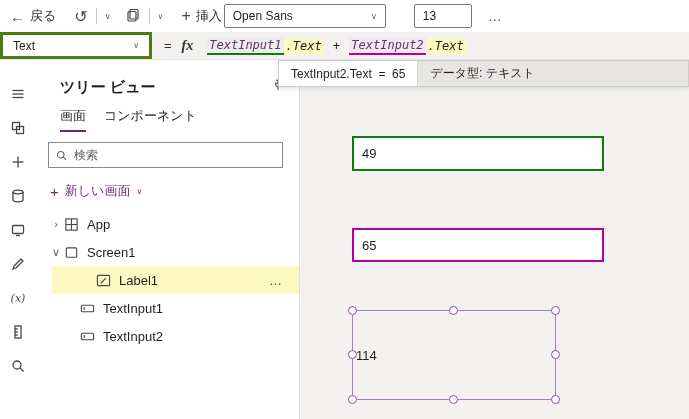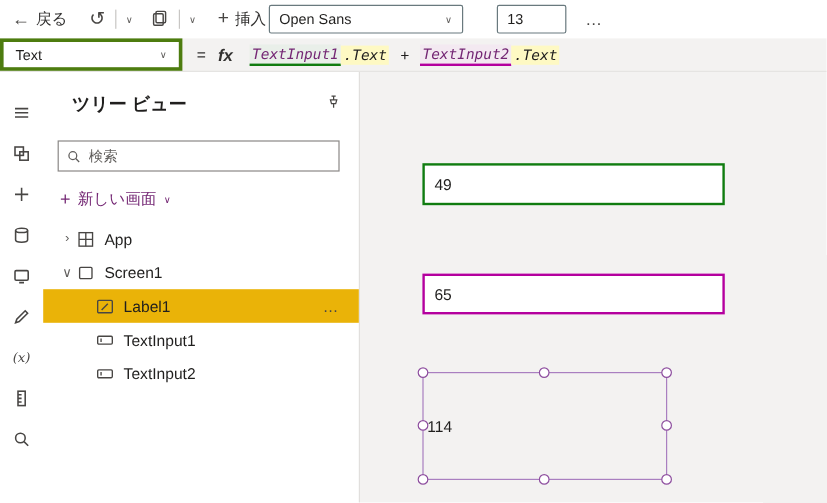--- a/index.html
+++ b/index.html
@@ -20,21 +20,21 @@
   .chev { font-size: 8px; color: #605e5c; }
   .select-box { height: 24px; border: 1px solid #69797e; border-radius: 2px; background: #fff; display: flex; align-items: center; justify-content: space-between; padding: 0 8px; font-size: 12px; color: #201f1e; }
   .font-box { width: 162px; margin-left: 2px; }
   .size-box { width: 58px; margin-left: 28px; }
   .more { margin-left: 16px; font-size: 14px; color: #484644; letter-spacing: 1px; }
 
   
   .formula-bar { height: 28px; display: flex; align-items: stretch; background: #f3f2f1; border-bottom: 1px solid #e5e4e2; }
   .prop-select { width: 152px; background: #fff; border: 3px solid #4d7c0f; display: flex; align-items: center; justify-content: space-between; padding: 0 10px; font-size: 12px; color: #201f1e; }
   .eq { display: flex; align-items: center; margin: 0 10px 0 12px; color: #323130; font-size: 13px; }
-  .fx { display: flex; align-items: center; font-family: Liberation Sans, sans-serif; font-style: italic; font-weight: 600; font-size: 14px; margin-right: 14px; color: #323130; }
+  .fx { display: flex; align-items: center; font-family: Liberation Serif, serif; font-style: italic; font-weight: 600; font-size: 14px; margin-right: 14px; color: #323130; }
   .formula-code { flex: 1; display: flex; align-items: center; font-family: "DejaVu Sans Mono", monospace; font-style: italic; font-size: 12px; }
   .formula-code span { white-space: pre; padding: 1px 2px; }
   .tok-id { color: #742774; background: #e6e6e6; }
   .tok-id.green { border-bottom: 2px solid var(--textinput1-border, #107c10); background: #e9efe9; }
   .tok-id.magenta { border-bottom: 2px solid var(--textinput2-border, #b4009e); background: #f3e9f1; }
   .tok-prop { color: #201f1e; background: #fef9c3; }
   .tok-plain { color: #201f1e; background: transparent; }
 
   
   .tooltip { position: absolute; left: 278px; top: 60px; width: 411px; height: 27px; display: flex; z-index: 10; border: 1px solid #cfcdcb; box-shadow: 0 2px 4px rgba(0,0,0,.10); font-size: 12px; }
@@ -63,21 +63,21 @@
   .new-screen { display: flex; align-items: center; gap: 6px; color: var(--accent, #742774); padding: 8px 0 6px 14px; font-size: 13px; cursor: pointer; }
   .new-screen .plus { font-size: 15px; }
   .new-screen .chev { color: var(--accent, #742774); }
 
   .tree { margin-top: 4px; }
   .tree-row { height: 28px; display: flex; align-items: center; font-size: 13px; color: #201f1e; cursor: pointer; }
   .tree-row .expander { width: 16px; text-align: center; color: #605e5c; font-size: 11px; flex: none; }
   .tree-row svg { stroke: #484644; fill: none; stroke-width: 1.2; flex: none; margin-right: 8px; }
   .lvl0 { padding-left: 12px; }
   .lvl1 { padding-left: 44px; }
-  .tree-row.selected { background: #eab308; }
+  .tree-row.selected { background: #fef9c3; margin-left: 16px; }
   .row-ellipsis { margin-left: auto; margin-right: 16px; color: #484644; letter-spacing: 1px; }
 
   
   .canvas { flex: 1; background: #f3f2f1; position: relative; }
   .ctl { position: absolute; background: #fff; display: flex; align-items: center; font-size: 13px; color: #201f1e; }
   .ti1 { left: 52px; top: 76px; width: 252px; height: 35px; border: 2px solid var(--textinput1-border, #107c10); padding-left: 8px; }
   .ti2 { left: 52px; top: 168px; width: 252px; height: 34px; border: 2px solid var(--textinput2-border, #b4009e); padding-left: 8px; }
   .label1 { left: 52px; top: 250px; width: 204px; height: 90px; background: transparent; border: 1px solid #a97fc0; padding-left: 3px; }
   .handle { position: absolute; width: 9px; height: 9px; border-radius: 50%; background: #fff; border: 1px solid var(--selection, #8e4f9f); }
   .h-nw { left: -5px; top: -5px; } .h-n { left: calc(50% - 5px); top: -5px; } .h-ne { right: -5px; top: -5px; }
@@ -132,20 +132,24 @@
     <div class="fx">fx</div>
     <div class="formula-code">
       <span class="tok-id green">TextInput1</span>
       <span class="tok-prop">.Text</span>
       <span class="tok-plain"> + </span>
       <span class="tok-id magenta">TextInput2</span>
       <span class="tok-prop">.Text</span>
     </div>
   </div>
 
+  <div class="tooltip">
+    <div class="tip-expr">TextInput2.Text  =  65</div>
+    <div class="tip-type">データ型: テキスト</div>
+  </div>
 
   <div class="main">
 
     <div class="rail">
       <div class="rail-btn">
         <svg width="16" height="16" viewBox="0 0 16 16">
             <line x1="2.5" y1="4.5" x2="13.5" y2="4.5"></line>
             <line x1="2.5" y1="8" x2="13.5" y2="8"></line>
             <line x1="2.5" y1="11.5" x2="13.5" y2="11.5"></line>
           </svg>
@@ -198,20 +202,24 @@
 
     <div class="tree-panel">
       <div class="panel-head">
         <div class="panel-title">ツリー ビュー</div>
         <div class="pin">
           <svg width="14" height="14" viewBox="0 0 16 16">
               <path d="M6 2.5h4M8 2.5v3.5M5 6h6l-1 3.5H6z"></path>
               <line x1="8" y1="9.5" x2="8" y2="13.5"></line>
             </svg>
         </div>
+      </div>
+      <div class="tabs">
+        <div class="tab active">画面</div>
+        <div class="tab">コンポーネント</div>
       </div>
       <div class="search-box">
         <svg width="13" height="13" viewBox="0 0 16 16">
             <circle cx="7" cy="7" r="4"></circle>
             <line x1="10" y1="10" x2="13.5" y2="13.5"></line>
           </svg>
         <input type="text" placeholder="検索" style="">
       </div>
       <div class="new-screen">
         <span class="plus">+</span>

